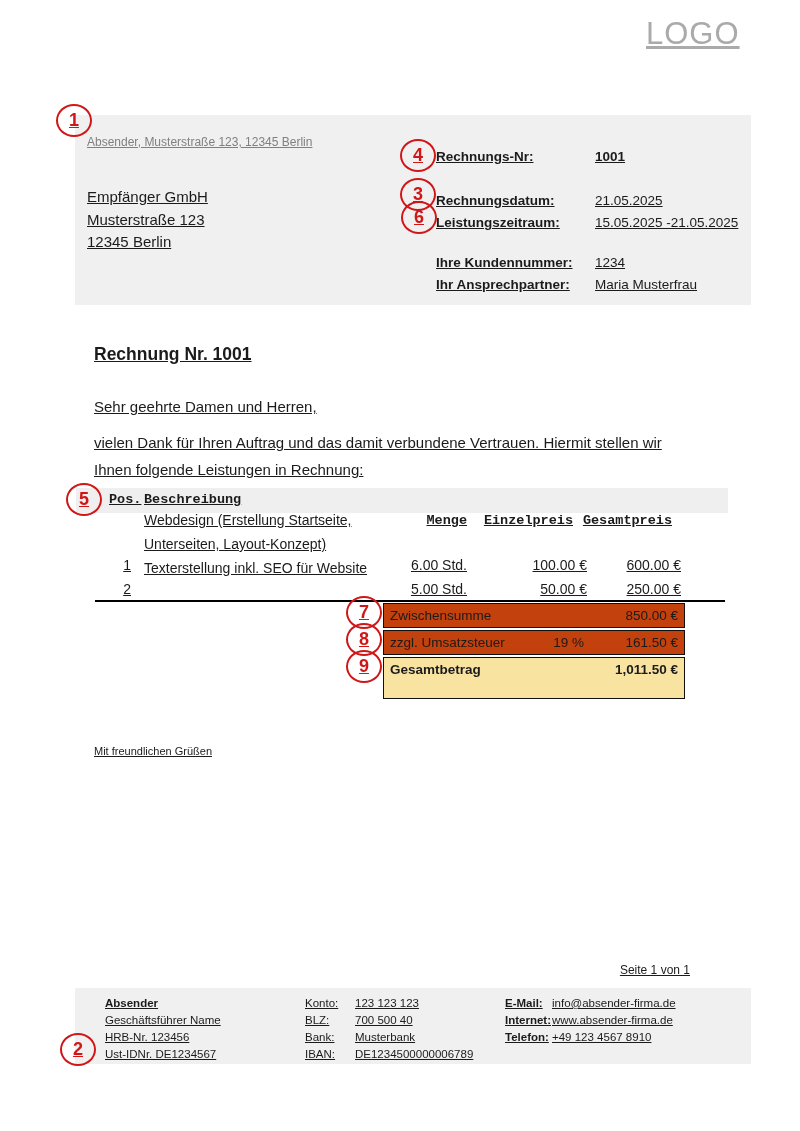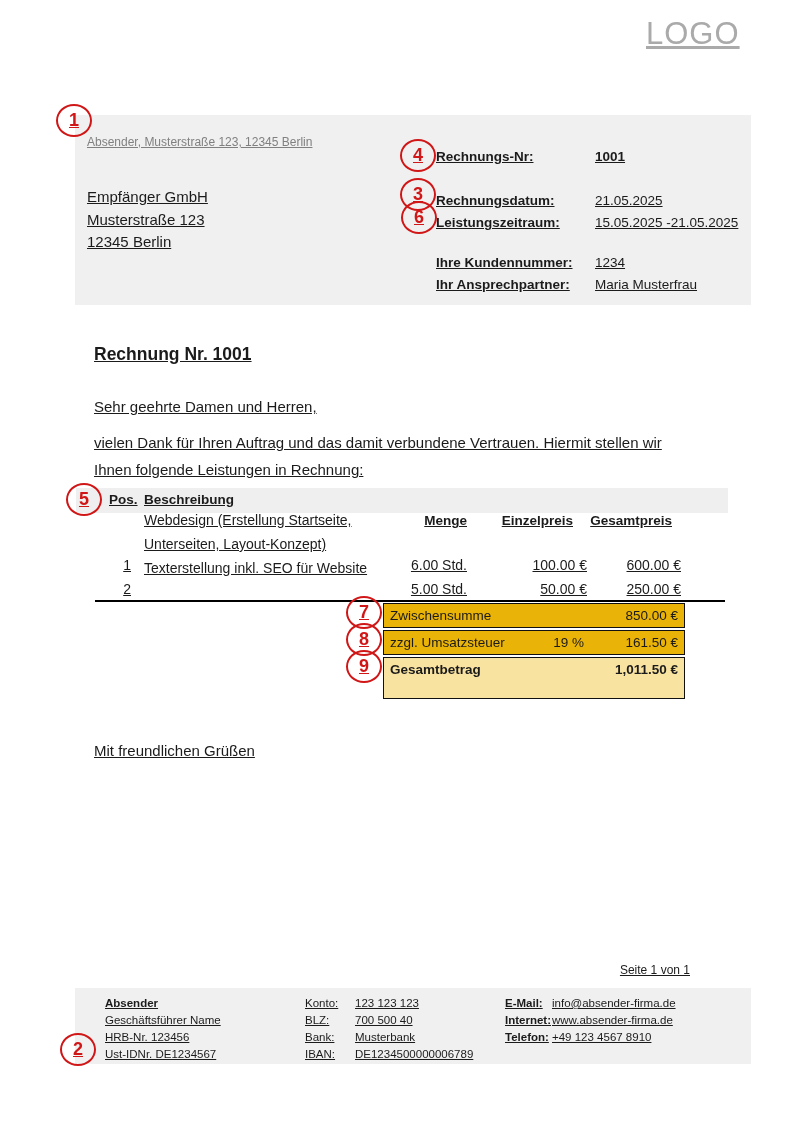--- a/index.html
+++ b/index.html
@@ -33,37 +33,37 @@
     box-sizing:content-box; background:transparent; z-index:5;
   }
 
   
   .title { left:94px; top:344px; font-size:17.5px; font-weight:bold; }
   .greeting { left:94px; top:398px; font-size:15px; }
   .intro { left:94px; top:429px; width:572px; font-size:15px; line-height:27px; }
 
   
   .thead-band { left:76px; top:488px; width:652px; height:25px; background:#efefef; }
-  .th { top:492px; font-size:13.5px; font-weight:bold; text-decoration:underline; }
+  .th { top:492px; font-size:13.5px; font-weight:bold; text-decoration:underline;font-family:Liberation Mono, monospace; }
   .cell { font-size:14px; }
   .ralign { text-align:right;margin-top:21px; }
 
   .rule { left:95px; top:600px; width:630px; height:2px; background:#000; }
 
   
   .sumrow {
     left:383px; width:302px; height:25px; box-sizing:border-box;
-    border:1.5px solid #111; background:#eab308; font-size:13.5px;
+    border:1.5px solid #111; background:#c2410c; font-size:13.5px;
   }
   .sumrow .lab { position:absolute; left:6px; top:4px; }
   .sumrow .val { position:absolute; right:6px; top:4px; }
   .sumrow .rate { position:absolute; right:100px; top:4px; }
   .sum-total { background:#f9e3a1; font-weight:bold; height:42px; }
 
-  .closing { left:94px; top:740px; font-size:15px; line-height:22.5px;text-align:center; }
+  .closing { left:94px; top:740px; font-size:11px; line-height:22.5px;text-align:center; }
   .page-indicator { left:500px; top:963px; width:190px; font-size:12px; text-align:right; }
 
   
   .fcol { font-size:11.5px; line-height:17px; top:995px; }
   .fc1 { left:105px; }
   .fc2l { left:305px; }
   .fc2v { left:355px; }
   .fc3l { left:505px; font-weight:bold; }
   .fc3v { left:552px; }
 </style>

